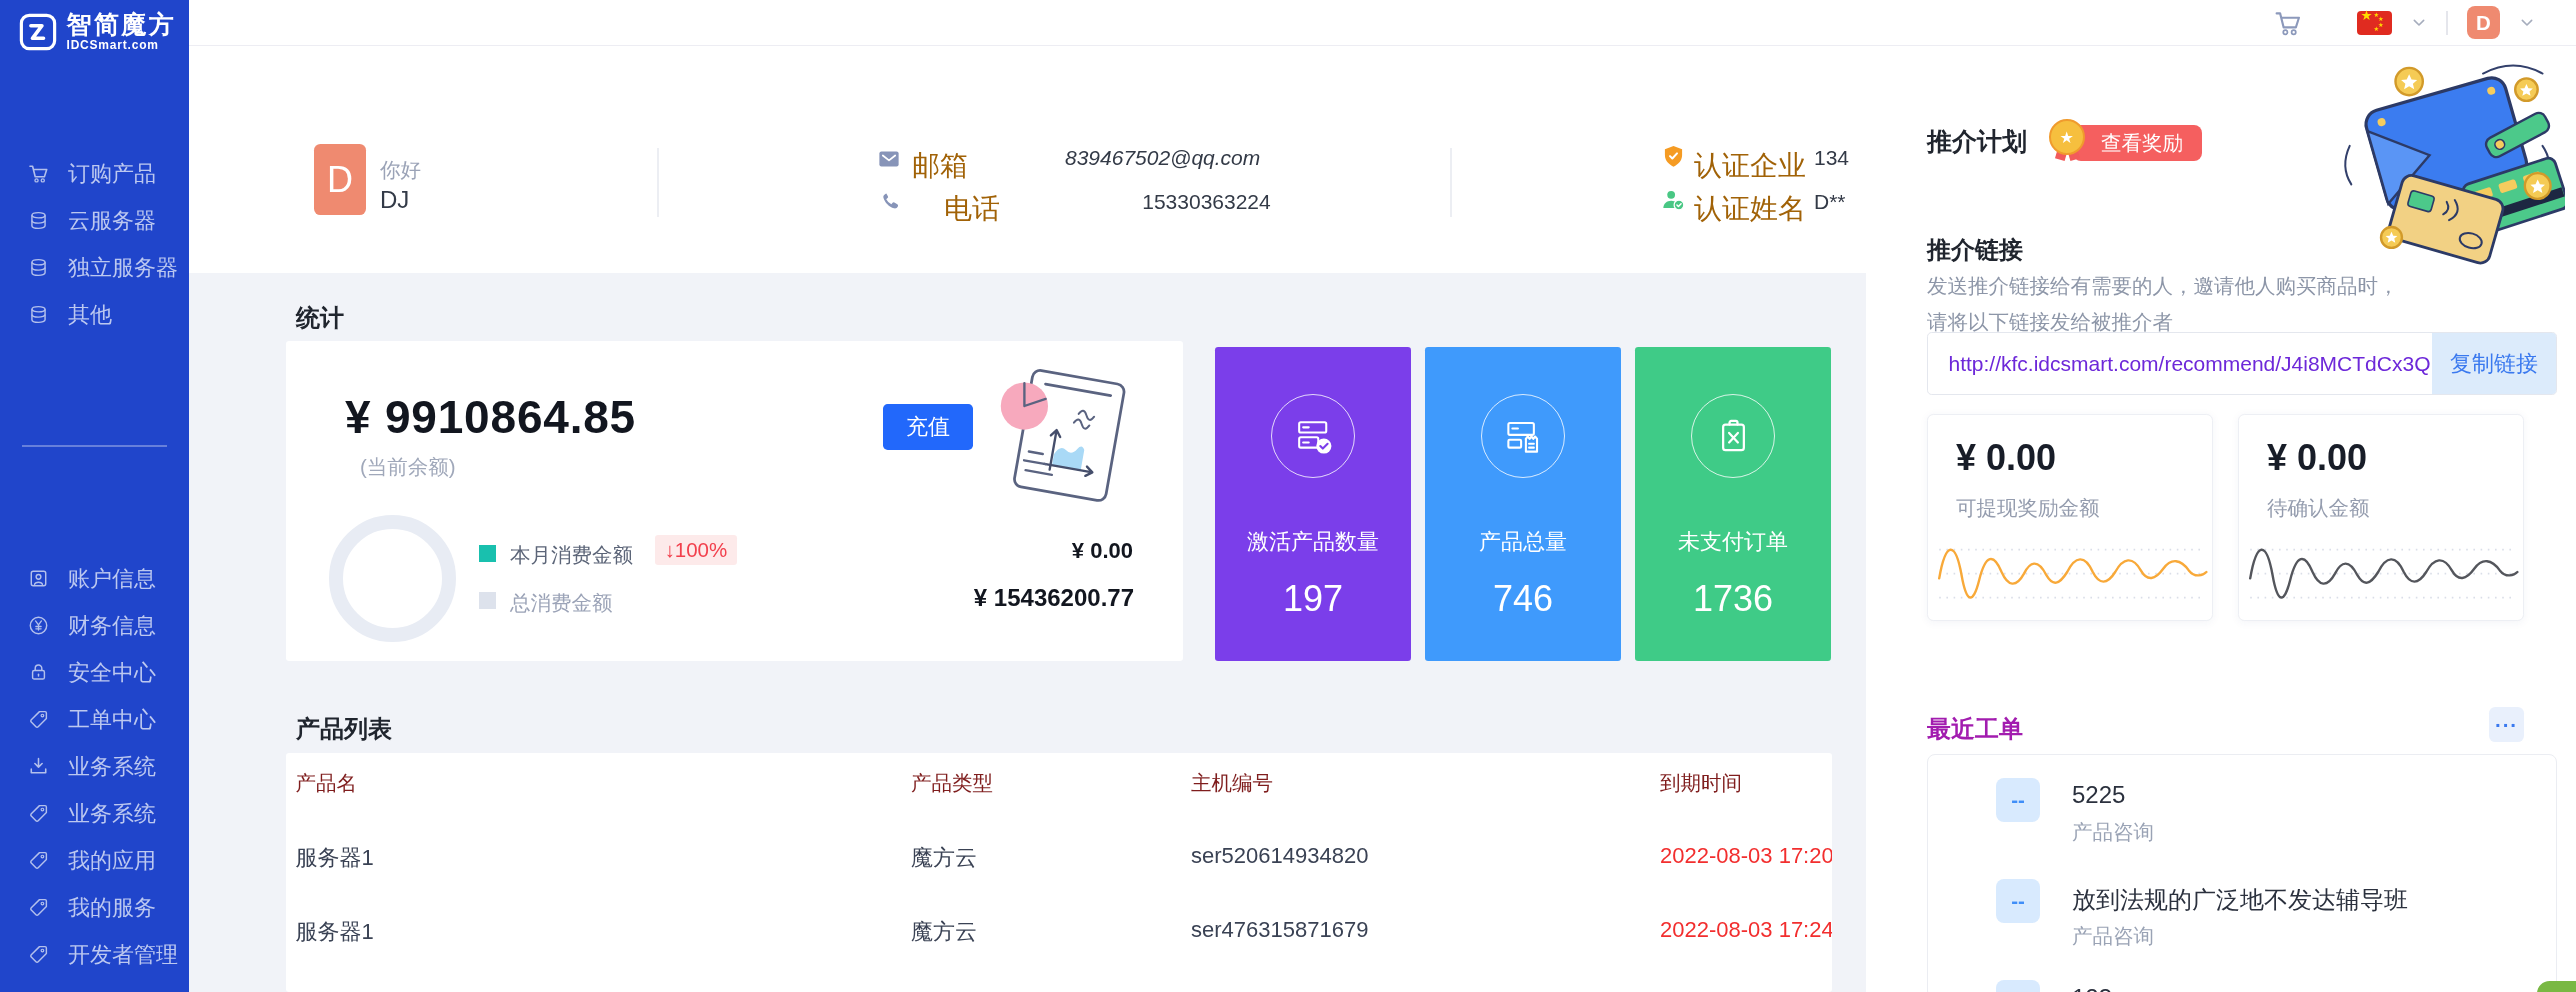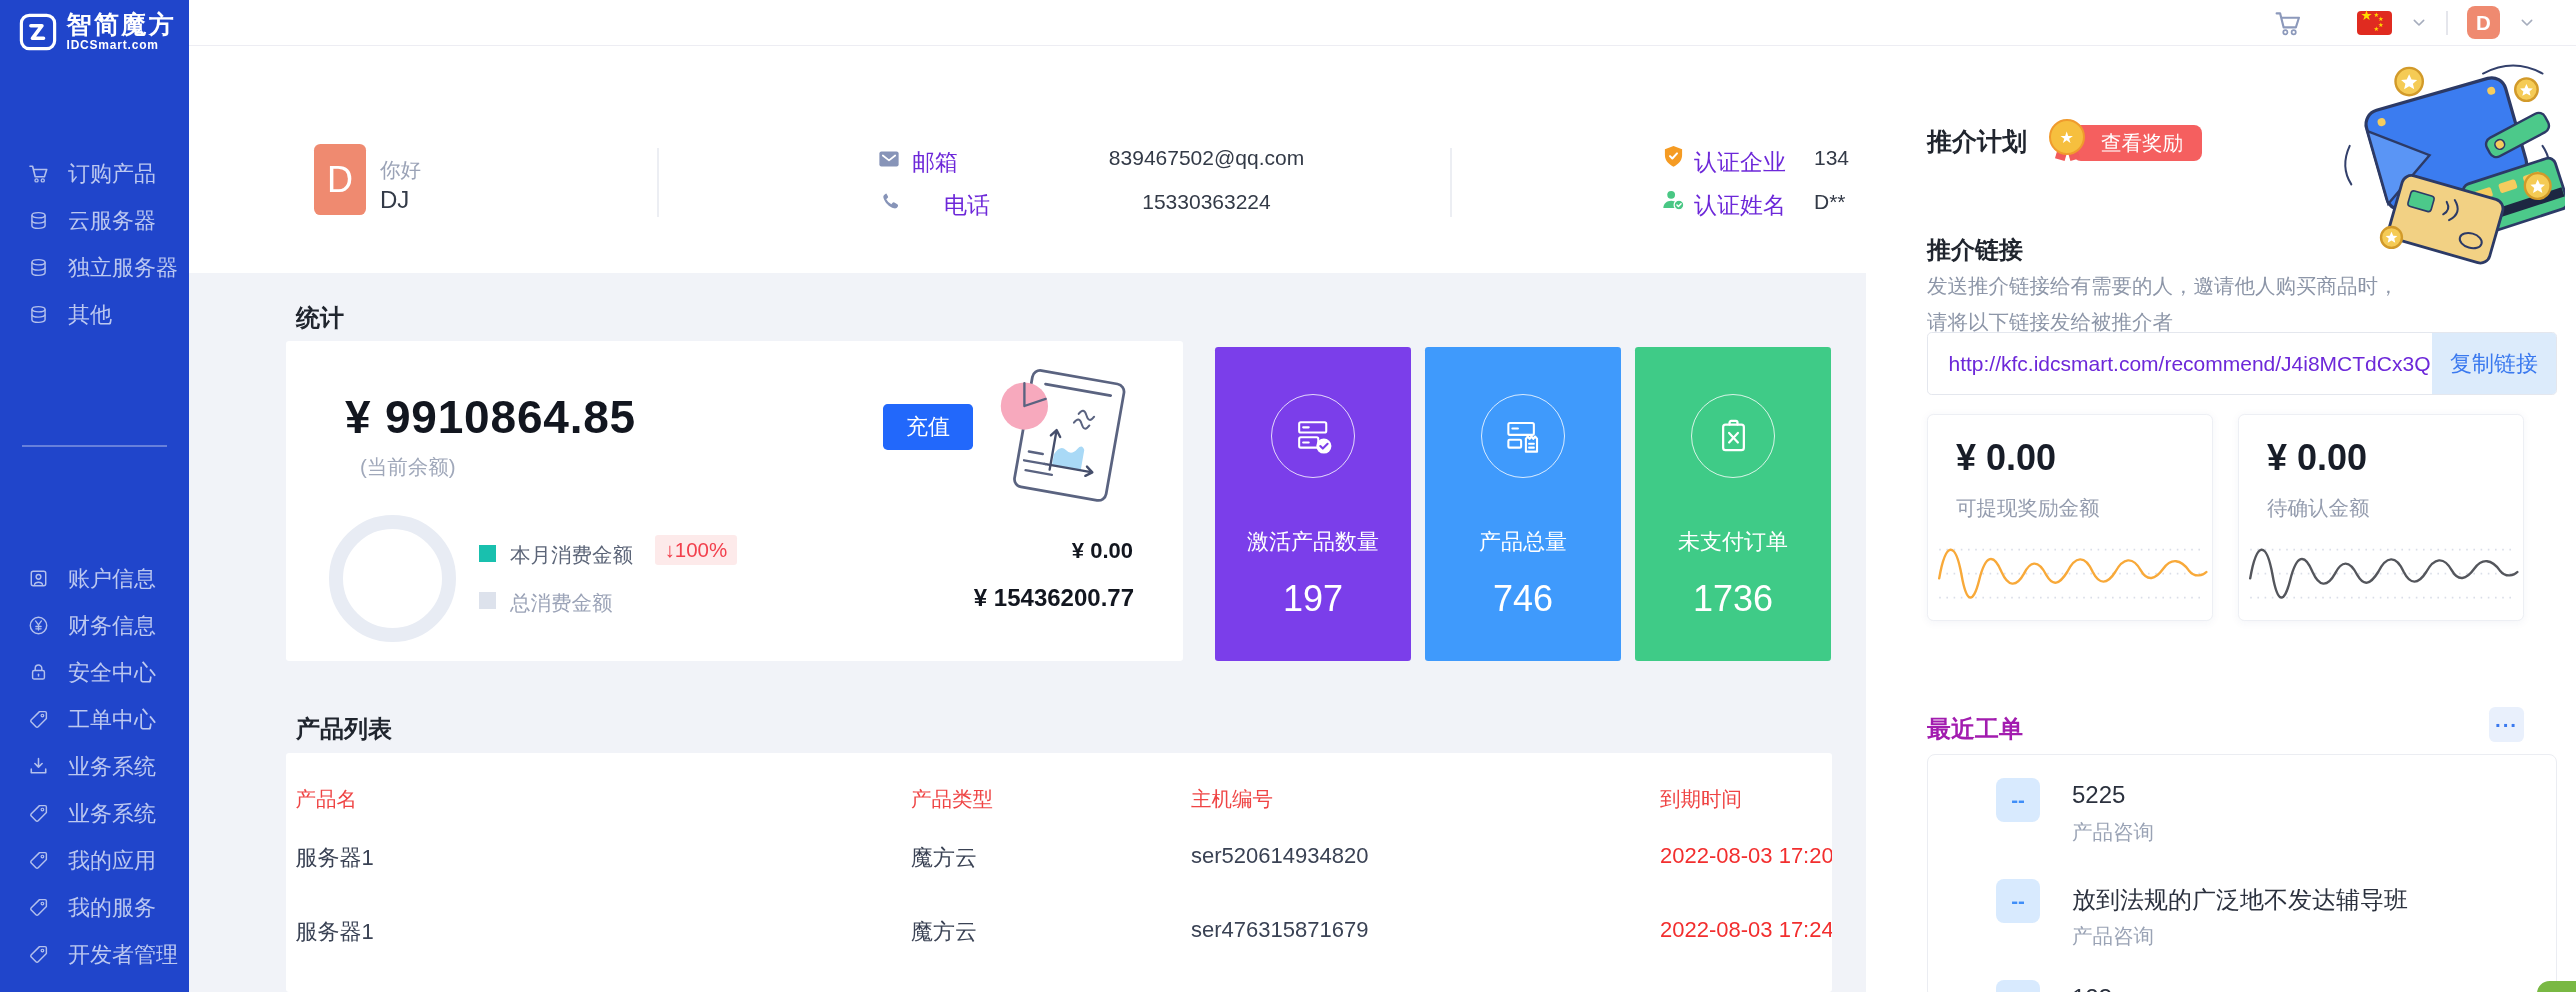--- a/index.html
+++ b/index.html
@@ -40,25 +40,25 @@
              font-size:36px;display:flex;align-items:center;justify-content:center;}
   .uc-greet{position:absolute;left:191px;top:110px;font-size:20.5px;color:#9ba3b7;}
   .uc-name{position:absolute;left:191px;top:140px;font-size:24px;color:#333a47;}
   .uc-vdiv{position:absolute;top:102px;width:1.6px;height:69px;background:#eceef3;}
   .vd1{left:468px}.vd2{left:1261px}
   .uc-ic{position:absolute;color:#8794b8;}
   .ic-mail{left:689px;top:103px;width:22px;height:20px;}
   .ic-phone{left:690px;top:145px;width:20.5px;height:20.5px;}
   .ic-shield{left:1472px;top:98px;width:25px;height:25px;}
   .ic-person{left:1472px;top:141px;width:25px;height:25px;}
-  .uc-lab{position:absolute;font-size:23px;color:#6d28d9;white-space:nowrap;}
+  .uc-lab{position:absolute;font-size:28px;color:#a16207;white-space:nowrap;}
   .lab-email{left:723px;top:101px}.lab-phone{left:755px;top:144px}
   .lab-certco{left:1505px;top:101px}.lab-certname{left:1505px;top:144px}
   .uc-val{position:absolute;font-size:21px;color:#333a47;white-space:nowrap;}
-  .val-email{left:852px;top:100px;width:331px;text-align:center;}
+  .val-email{left:876px;top:100px;width:331px;text-align:left;font-style:italic;}
   .val-phone{left:852px;top:144px;width:331px;text-align:center;}
   .val-certco{left:1625px;top:100px}.val-certname{left:1625px;top:144px}
 
   .section-title{position:absolute;font-size:24px;font-weight:600;color:#20252e;white-space:nowrap;}
   .st-stats{left:107px;top:256px}.st-products{left:107px;top:667px}
 
   .stats-card{position:absolute;left:97px;top:295px;width:897px;height:320px;background:#fff;border-radius:3.2px;}
   .balance{position:absolute;left:59px;top:49px;font-size:46px;font-weight:bold;color:#12161f;letter-spacing:0.8px;white-space:nowrap;}
   .recharge{position:absolute;left:597px;top:63px;width:90px;height:46px;background:#2268fb;color:#fff;font-size:22px;
             border-radius:4.7px;display:flex;align-items:center;justify-content:center;cursor:pointer;}
@@ -79,21 +79,21 @@
   .scard{position:absolute;top:301px;width:196px;height:314px;border-radius:3.2px;color:#fff;text-align:center;cursor:pointer;}
   .sc-p{left:1026px;background:#7b3eea}.sc-b{left:1236px;background:#3f9afc}.sc-g{left:1446px;background:#3fcb87}
   .ring{margin:47px auto 0;width:82px;height:82px;border:1.6px solid rgba(255,255,255,.8);border-radius:50%;
         display:flex;align-items:center;justify-content:center;}
   .ring svg{width:43px;height:43px;}
   .sc-lab{margin-top:49px;font-size:22px;white-space:nowrap;}
   .sc-val{margin-top:20.5px;font-size:36px;font-weight:500;}
 
   .table-card{position:absolute;left:97px;top:707px;width:1546px;height:239px;background:#fff;border-radius:3.2px;overflow:hidden;}
   .th,.td{position:absolute;white-space:nowrap;}
-  .th{font-size:20.5px;color:#ef4444;top:32px;}
+  .th{font-size:20.5px;color:#7f1d1d;top:16px;}
   .tr1 .td{top:90px}.tr2 .td{top:164px}
   .td{font-size:22px;color:#3a4254;}
   .c1{left:9.5px}.c2{left:625px}.c3{left:905px}.c4{left:1374px}
   .danger{color:#f22e2e !important;}
 
   
   .rightpanel{position:absolute;left:1866px;top:46px;width:710px;height:947px;background:#fff;overflow:hidden;}
   .rp-title{position:absolute;left:61px;top:79px;font-size:25px;font-weight:600;color:#20252e;white-space:nowrap;}
   .medal{position:absolute;left:181px;top:73px;width:41px;height:46px;z-index:3;}
   .medal-rib{position:absolute;width:10.3px;height:16px;background:#f25b5b;top:25px;}

